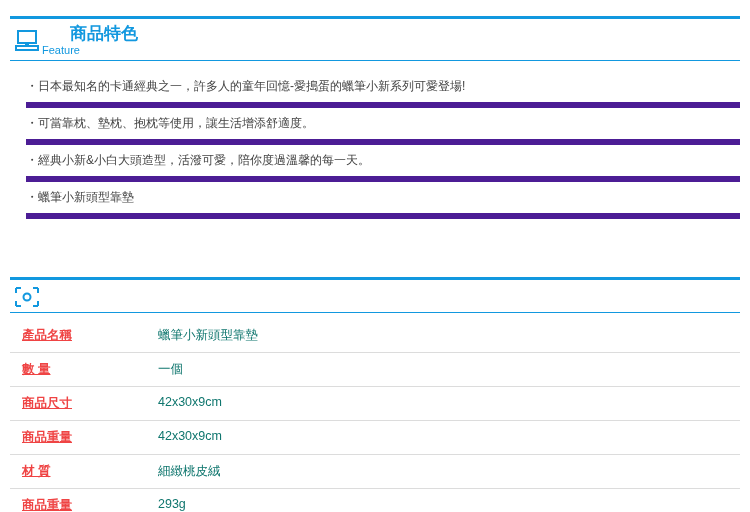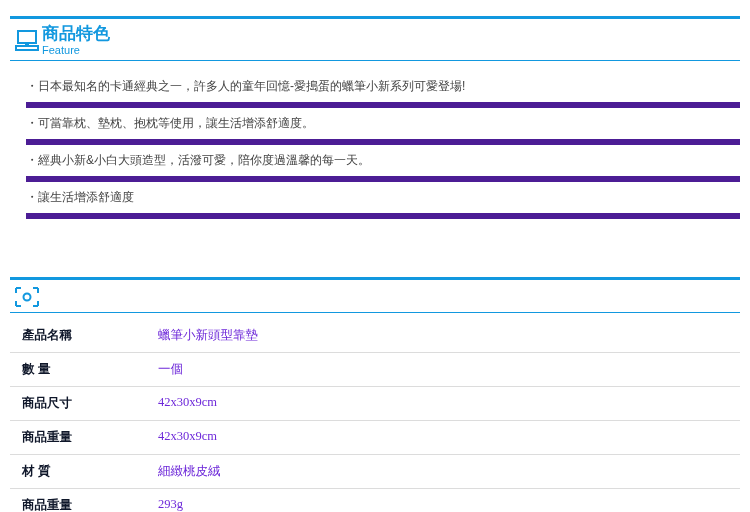--- a/index.html
+++ b/index.html
@@ -26,20 +26,21 @@
     display: flex;
     align-items: center;
     justify-content: center;
     color: #1298df;
   }
   .sec-header .title-col .zh {
     color: #1298df;
     font-weight: bold;
     font-size: 17px;
     line-height: 1.1;
+    margin-left: 28px;
   }
   .sec-header .title-col .en {
     color: #1298df;
     font-weight: normal;
     font-size: 11px;
     line-height: 1.1;
   }
   .feature-list {
     padding: 10px 0 8px 16px;
   }
@@ -57,27 +58,27 @@
   }
   .spec-row {
     display: flex;
     border-bottom: 1px solid #dcdcdc;
     font-size: 12.5px;
   }
   .spec-row .label {
     width: 120px;
     padding: 8px 8px 8px 12px;
     font-weight: bold;
-    color: #0f172a;
+    color: #ef4444;
+    text-decoration: underline;
   }
   .spec-row .value {
     flex: 1;
     padding: 8px 8px;
-    color: #6d28d9;
-    font-family: Liberation Serif, serif;
+    color: #0f766e;
   }
   svg { display: block; }
 </style>
 </head>
 <body>
 
 <div class="section">
   <div class="sec-header">
     <div class="icon-col">
       <svg width="24" height="26" viewBox="0 0 24 26">
@@ -88,21 +89,21 @@
     </div>
     <div class="title-col">
       <div class="zh">商品特色</div>
       <div class="en">Feature</div>
     </div>
   </div>
   <div class="feature-list">
     <div class="item">・日本最知名的卡通經典之一，許多人的童年回憶-愛搗蛋的蠟筆小新系列可愛登場!</div>
     <div class="item">・可當靠枕、墊枕、抱枕等使用，讓生活增添舒適度。</div>
     <div class="item">・經典小新&amp;小白大頭造型，活潑可愛，陪你度過溫馨的每一天。</div>
-    <div class="item">・讓生活增添舒適度</div>
+    <div class="item">・蠟筆小新頭型靠墊</div>
   </div>
 </div>
 
 <div class="gap"></div>
 
 <div class="section">
   <div class="sec-header">
     <div class="icon-col">
       <svg width="26" height="22" viewBox="0 0 26 22">
         <path d="M2 2 L2 7 M2 2 L7 2 M19 2 L24 2 M24 2 L24 7 M2 15 L2 20 M2 20 L7 20 M24 15 L24 20 M19 20 L24 20" stroke="#1298df" stroke-width="2" fill="none"></path>

